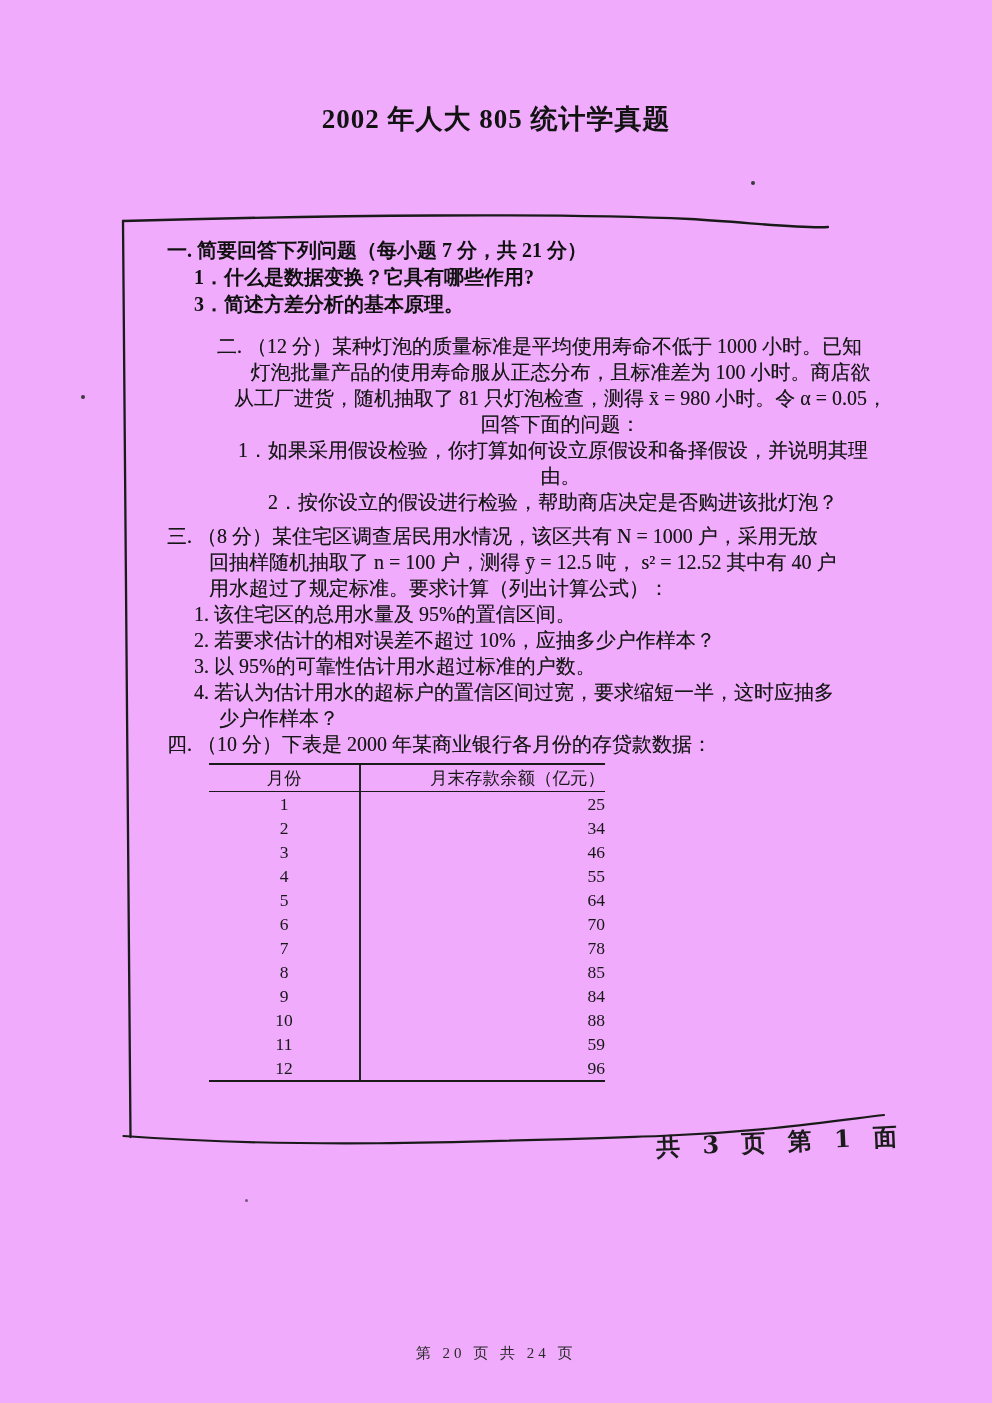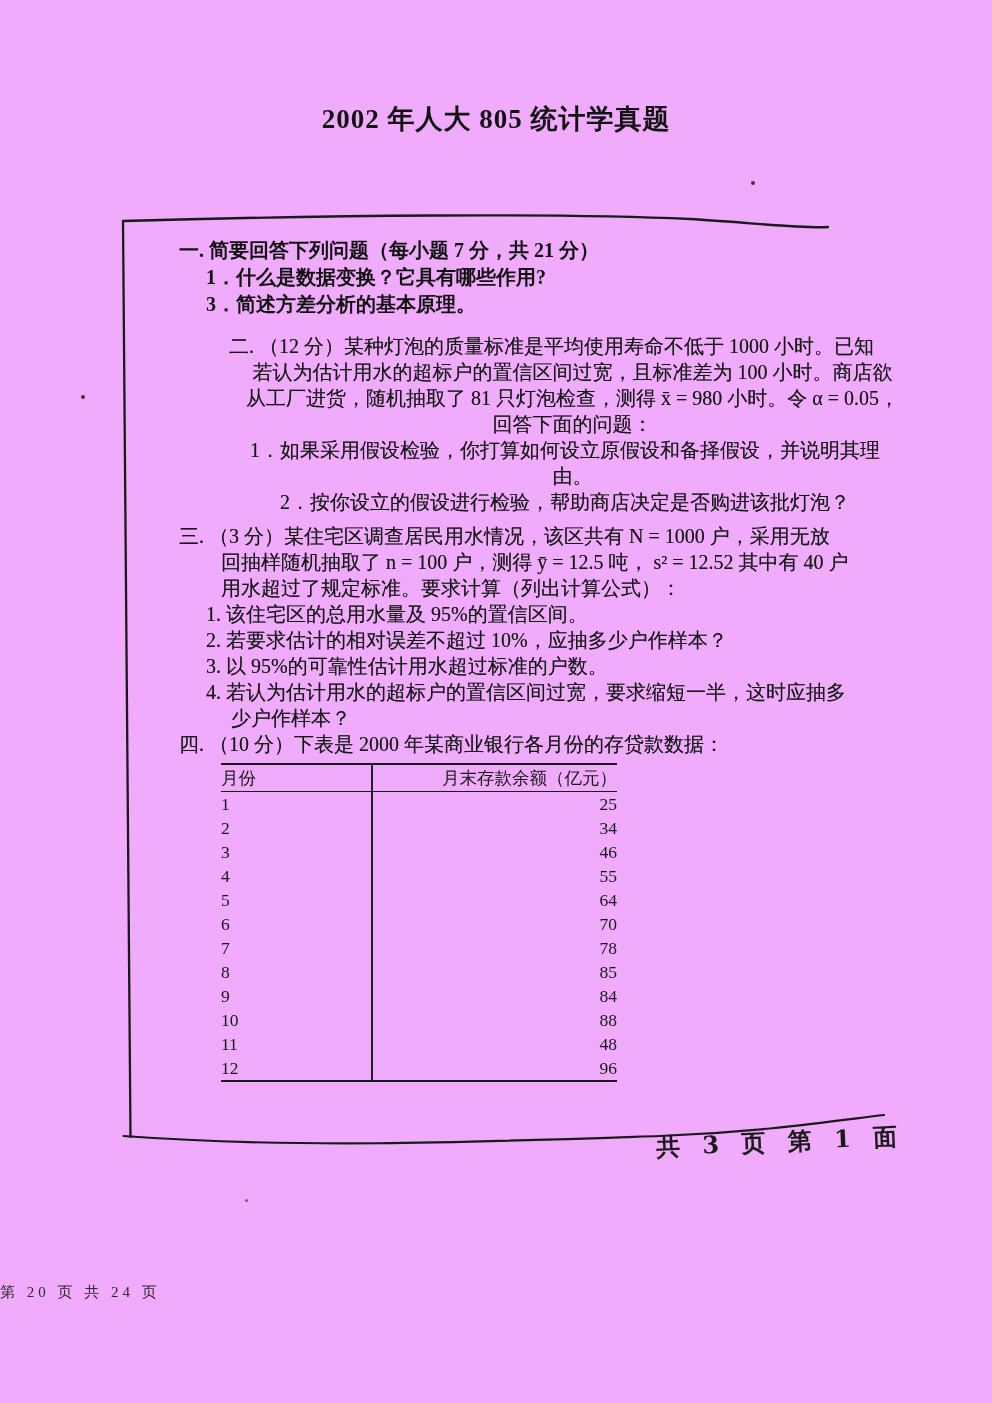--- a/index.html
+++ b/index.html
@@ -15,21 +15,21 @@
   }
   .doc-title {
     position:absolute; top:101px; left:0; width:100%;
     text-align:center;
     font-size:27px; font-weight:bold; letter-spacing:1px;
     color:#121212;
   }
   .frame-svg { position:absolute; top:0; left:0; pointer-events:none; }
 
   .box-content {
-    position:absolute; left:179px; top:237px; width:745px;
+    position:absolute; left:167px; top:237px; width:745px;
     font-size:20px; color:#171717;
     text-shadow:0 0 0.5px rgba(20,20,20,0.55);
   }
   .line { line-height:26px; white-space:nowrap; }
   .q1 .line { line-height:27px; font-weight:bold; text-shadow:none; color:#101010; }
   .q2 { margin-top:15px;text-align:center; }
   .q3 { margin-top:8px; }
   .q4 { }
   .ind-item { padding-left:27px; }   
   .ind-cont { padding-left:42px; }   
@@ -47,34 +47,34 @@
   }
   .bank-table .vline {
     position:absolute; top:0; bottom:0; left:150px;
     width:1.5px; background:#222;
   }
   .t-head {
     display:flex; height:27px; align-items:center;
     border-bottom:1.5px solid #1a1a1a;
   }
   .t-row { display:flex; height:24px; align-items:center; }
-  .c-month { width:150px; text-align:left; }
+  .c-month { width:150px; text-align:center; }
   .c-value { width:246px; text-align:right; }
 
   
   .handwritten {
     position:absolute; left:656px; top:1126px;
     font-size:24px; font-weight:bold; letter-spacing:7px;
     color:#1b1b1b; transform:rotate(-2.6deg);
     white-space:nowrap;
     font-family:"DejaVu Serif",serif;
   }
   .page-footer {
-    position:absolute; top:1283px; left:0; width:100%;
-    text-align:left; font-size:15px; letter-spacing:4px; color:#2a2a2a;
+    position:absolute; top:1344px; left:0; width:100%;
+    text-align:center; font-size:15px; letter-spacing:4px; color:#2a2a2a;
   }
   .speck { position:absolute; background:#3a3a3a; border-radius:50%; }
   .sp1 { left:751px; top:181px; width:4px; height:4px; }
   .sp2 { left:81px;  top:395px; width:4px; height:4px; }
   .sp3 { left:245px; top:1199px; width:3px; height:3px; opacity:.7; }
   .sp4 { left:639px; top:497px; width:3px; height:3px; opacity:.55; }
 </style>
 </head>
 <body>
 
@@ -91,30 +91,30 @@
   <div class="box-content">
 
     <section class="q1">
       <div class="line">一. 简要回答下列问题（每小题 7 分，共 21 分）</div>
       <div class="line ind-item">1．什么是数据变换？它具有哪些作用?</div>
       <div class="line ind-item">3．简述方差分析的基本原理。</div>
     </section>
 
     <section class="q2">
       <div class="line">二. （12 分）某种灯泡的质量标准是平均使用寿命不低于 1000 小时。已知</div>
-      <div class="line ind-cont">若认为估计用水的超标户的置信区间过宽，且标准差为 100 小时。商店欲</div>
+      <div class="line ind-cont">灯泡批量产品的使用寿命服从正态分布，且标准差为 100 小时。商店欲</div>
       <div class="line ind-cont">从工厂进货，随机抽取了 81 只灯泡检查，测得 x̄ = 980 小时。令 α = 0.05，</div>
       <div class="line ind-cont">回答下面的问题：</div>
       <div class="line ind-item">1．如果采用假设检验，你打算如何设立原假设和备择假设，并说明其理</div>
       <div class="line ind-cont">由。</div>
       <div class="line ind-item">2．按你设立的假设进行检验，帮助商店决定是否购进该批灯泡？</div>
     </section>
 
     <section class="q3">
-      <div class="line">三. （3 分）某住宅区调查居民用水情况，该区共有 N = 1000 户，采用无放</div>
+      <div class="line">三. （8 分）某住宅区调查居民用水情况，该区共有 N = 1000 户，采用无放</div>
       <div class="line ind-cont">回抽样随机抽取了 n = 100  户，测得 ȳ = 12.5 吨， s² = 12.52 其中有 40 户</div>
       <div class="line ind-cont">用水超过了规定标准。要求计算（列出计算公式）：</div>
       <div class="line ind-item">1. 该住宅区的总用水量及 95%的置信区间。</div>
       <div class="line ind-item">2. 若要求估计的相对误差不超过 10%，应抽多少户作样本？</div>
       <div class="line ind-item">3. 以 95%的可靠性估计用水超过标准的户数。</div>
       <div class="line ind-item">4. 若认为估计用水的超标户的置信区间过宽，要求缩短一半，这时应抽多</div>
       <div class="line ind-cont2">少户作样本？</div>
     </section>
 
     <section class="q4">
@@ -161,21 +161,21 @@
         <div class="t-row">
           <span class="c-month">9</span>
           <span class="c-value">84</span>
         </div>
         <div class="t-row">
           <span class="c-month">10</span>
           <span class="c-value">88</span>
         </div>
         <div class="t-row">
           <span class="c-month">11</span>
-          <span class="c-value">48</span>
+          <span class="c-value">59</span>
         </div>
         <div class="t-row">
           <span class="c-month">12</span>
           <span class="c-value">96</span>
         </div>
       </div>
     </section>
   </div>
 
   <div class="handwritten">共 3 页  第 1 面</div>

